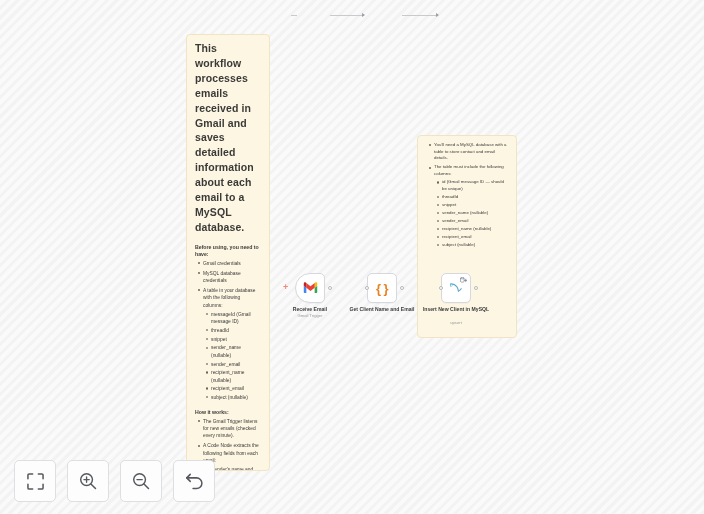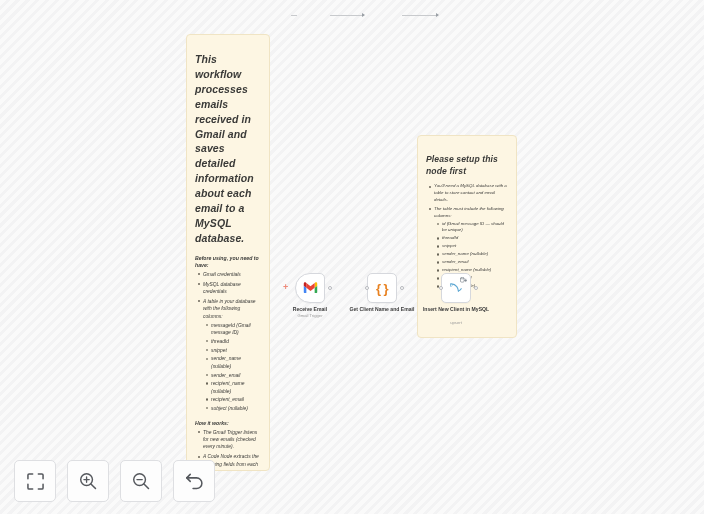--- a/index.html
+++ b/index.html
@@ -23,21 +23,21 @@
   
   .sticky {
     position: absolute;
     background: #fdf6e3;
     border: 1px solid #f0e4c4;
     border-radius: 4px;
     box-sizing: border-box;
     color: #3a3a38;
     overflow: hidden;
   }
-  .sticky-inner { padding: 17px 8px 8px 8px; font-style: italic; }
+  .sticky-inner { padding: 6px 8px 8px 8px; }
 
   .note-h1 {
     font-size: 10.5px;
     font-weight: bold;
     line-height: 1.42;
     margin: 0 0 9px 0;
     letter-spacing: 0.1px;
   }
   .note-h2 {
     font-size: 5.2px;
@@ -223,21 +223,20 @@
           </ul>
         </li>
 
       </ul>
 
     </div>
   </div>
 
   <div class="sticky" id="note-right">
     <div class="sticky-inner">
-      <div class="note-h1">Please setup this node first</div>
       <ul class="lvl1">
         <li><span>You'll need a MySQL database with a table to store contact and email details.</span></li>
         <li><span>The table must include the following columns:</span>
           <ul class="lvl2">
             <li>id (Gmail message ID — should be unique)</li>
             <li>threadId</li>
             <li>snippet</li>
             <li>sender_name (nullable)</li>
             <li>sender_email</li>
             <li>recipient_name (nullable)</li>

